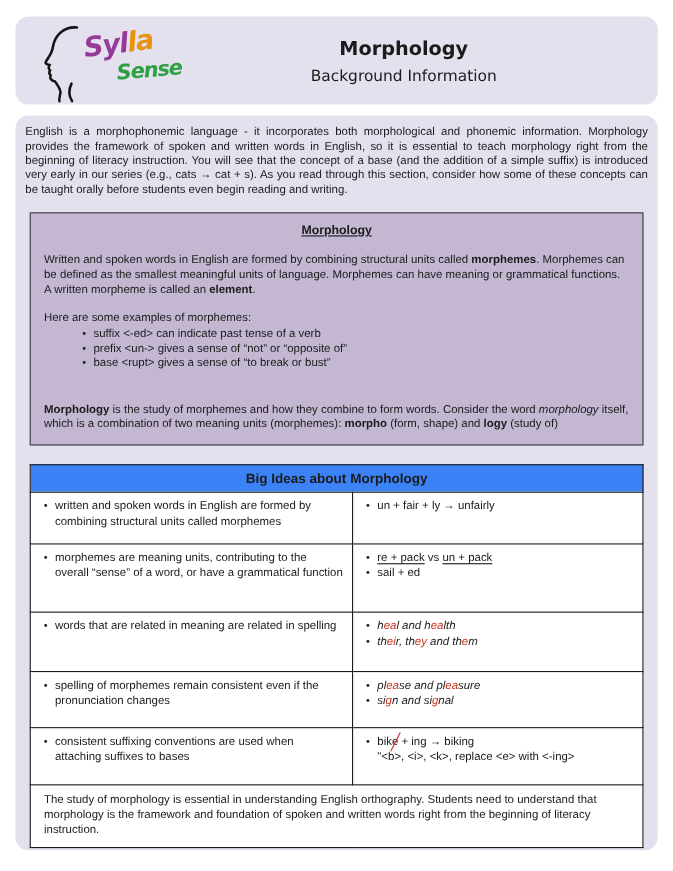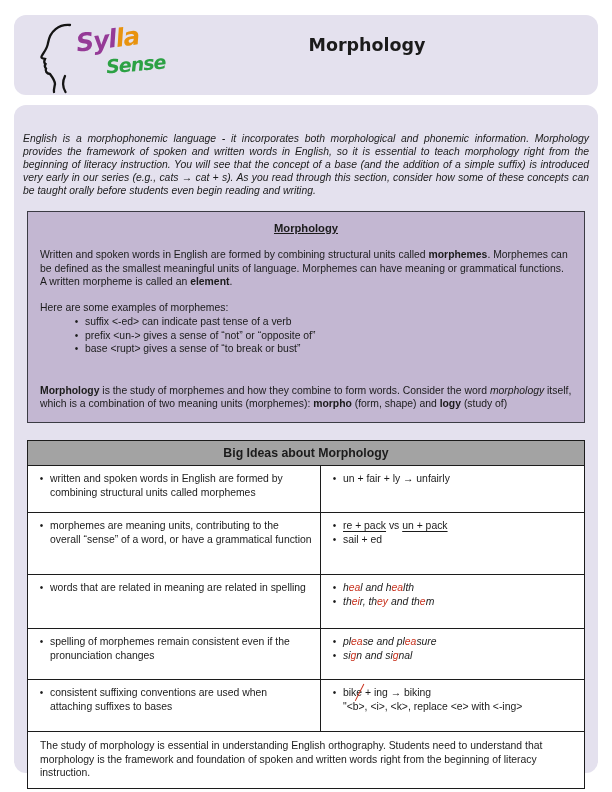--- a/index.html
+++ b/index.html
@@ -20,21 +20,21 @@
   .c-purple{color:#953a97;}
   .c-orange{color:#e8930f;}
   .title-wrap{position:absolute;left:150px;right:28px;top:20px;text-align:center;}
   .page-title{font-family:"DejaVu Sans",sans-serif;font-weight:bold;font-size:17.5px;margin-bottom:7px;}
   .page-subtitle{font-family:"DejaVu Sans",sans-serif;font-size:14px;}
 
   
   .main-card{position:absolute;left:14px;top:105px;width:584px;height:668px;
              background:#e4e1ee;border-radius:12px;box-sizing:border-box;
              padding:10px 8px;}
-  .intro{margin:18px 1px 0 1px;font-size:10.4px;line-height:1.24;text-align:justify;font-style:italic;}
+  .intro{margin:0 1px 0 1px;font-size:10.4px;line-height:1.24;text-align:justify;}
 
   
   .morph-box{margin:14px 5px 0 5px;background:#c3b7d2;border:1.5px solid #3b3b44;
              padding:7px 12px 11px 12px;font-size:10.4px;line-height:1.3;}
   .mb-title{text-align:center;font-weight:bold;text-decoration:underline;
             font-size:11.2px;margin:2px 0 12px 0;}
   .mb-p{margin:0;}
   .mb-lead{margin:12px 0 1px 0;}
   .mb-ul{padding-left:28px;}
   .mb-p.mt{margin-top:28px;}
@@ -43,21 +43,21 @@
   .li{display:flex;align-items:flex-start;}
   .dot{flex:0 0 17px;text-align:center;font-size:10px;}
   .li-t{flex:1 1 auto;}
   .li.cont .dot{visibility:hidden;}
 
   
   .bi{margin:17px 5px 0 5px;border-collapse:collapse;width:558px;table-layout:fixed;
       font-size:10.4px;line-height:1.32;}
   .bi col.c1{width:293px;}
   .bi th,.bi td{border:1.3px solid #1c1c1c;background:#ffffff;vertical-align:top;}
-  .bi th{background:#a3a3a3;font-size:12.3px;font-weight:bold;padding:4px 6px;
+  .bi th{background:#3b82f6;font-size:12.3px;font-weight:bold;padding:4px 6px;
          text-align:center;height:24px;box-sizing:border-box;}
   .bi td{padding:6px 8px 5px 5px;}
   .bi tr.r1{height:47px;} .bi tr.r2{height:62px;} .bi tr.r3{height:54px;}
   .bi tr.r4{height:51px;} .bi tr.r5{height:52px;}
   .bi tr.frow td{padding:7px 12px;height:57px;box-sizing:border-box;font-size:10.4px;}
 
   
   .b{font-weight:bold;}
   .i{font-style:italic;}
   .r{color:#c8301c;margin-top:24px;}
@@ -75,20 +75,21 @@
     <div class="logo">
       <svg width="42" height="74" viewBox="0 0 42 74">
         <path d="M38 4 C 27 3, 18 10, 16 22 C 15.5 27, 12 31, 9.5 35.5 C 9 37, 10.5 37.5, 13 38 C 12 40, 11.5 41.5, 13.5 43 C 12.5 44.5, 12.5 46, 14 47.5 C 13 50, 14.5 52.5, 18 53 C 21 57, 23 60, 23 63 C 22.5 66, 21.5 69, 22 71" fill="none" stroke="#141414" stroke-width="2.3" stroke-linecap="round"></path>
         <path d="M33 55 C 30.5 60, 30.5 66, 33.5 71" fill="none" stroke="#141414" stroke-width="2.3" stroke-linecap="round"></path>
       </svg>
       <div class="lw1"><span class="c-purple">Syl</span><span class="c-orange">la</span></div>
       <div class="lw2">Sense</div>
     </div>
     <div class="title-wrap">
       <div class="page-title">Morphology</div>
+      <div class="page-subtitle">Background Information</div>
     </div>
   </div>
 
   <div class="main-card">
 
     <p class="intro">English is a morphophonemic language - it incorporates both morphological and phonemic information. Morphology provides the framework of spoken and written words in English, so it is essential to teach morphology right from the beginning of literacy instruction. You will see that the concept of a base (and the addition of a simple suffix) is introduced very early in our series (e.g., cats → cat + s). As you read through this section, consider how some of these concepts can be taught orally before students even begin reading and writing.</p>
 
     <div class="morph-box">
       <div class="mb-title">Morphology</div>
       <p class="mb-p"><span>Written and spoken words in English are formed by combining structural units called </span><span class="b">morphemes</span><span>. Morphemes can be defined as the smallest meaningful units of language. Morphemes can have meaning or grammatical functions. A written morpheme is called an </span><span class="b">element</span><span>.</span></p>

